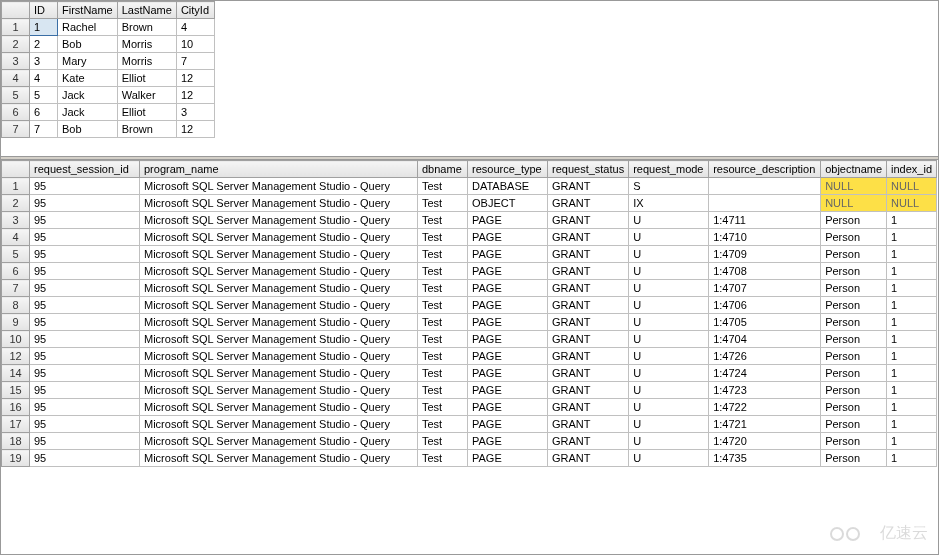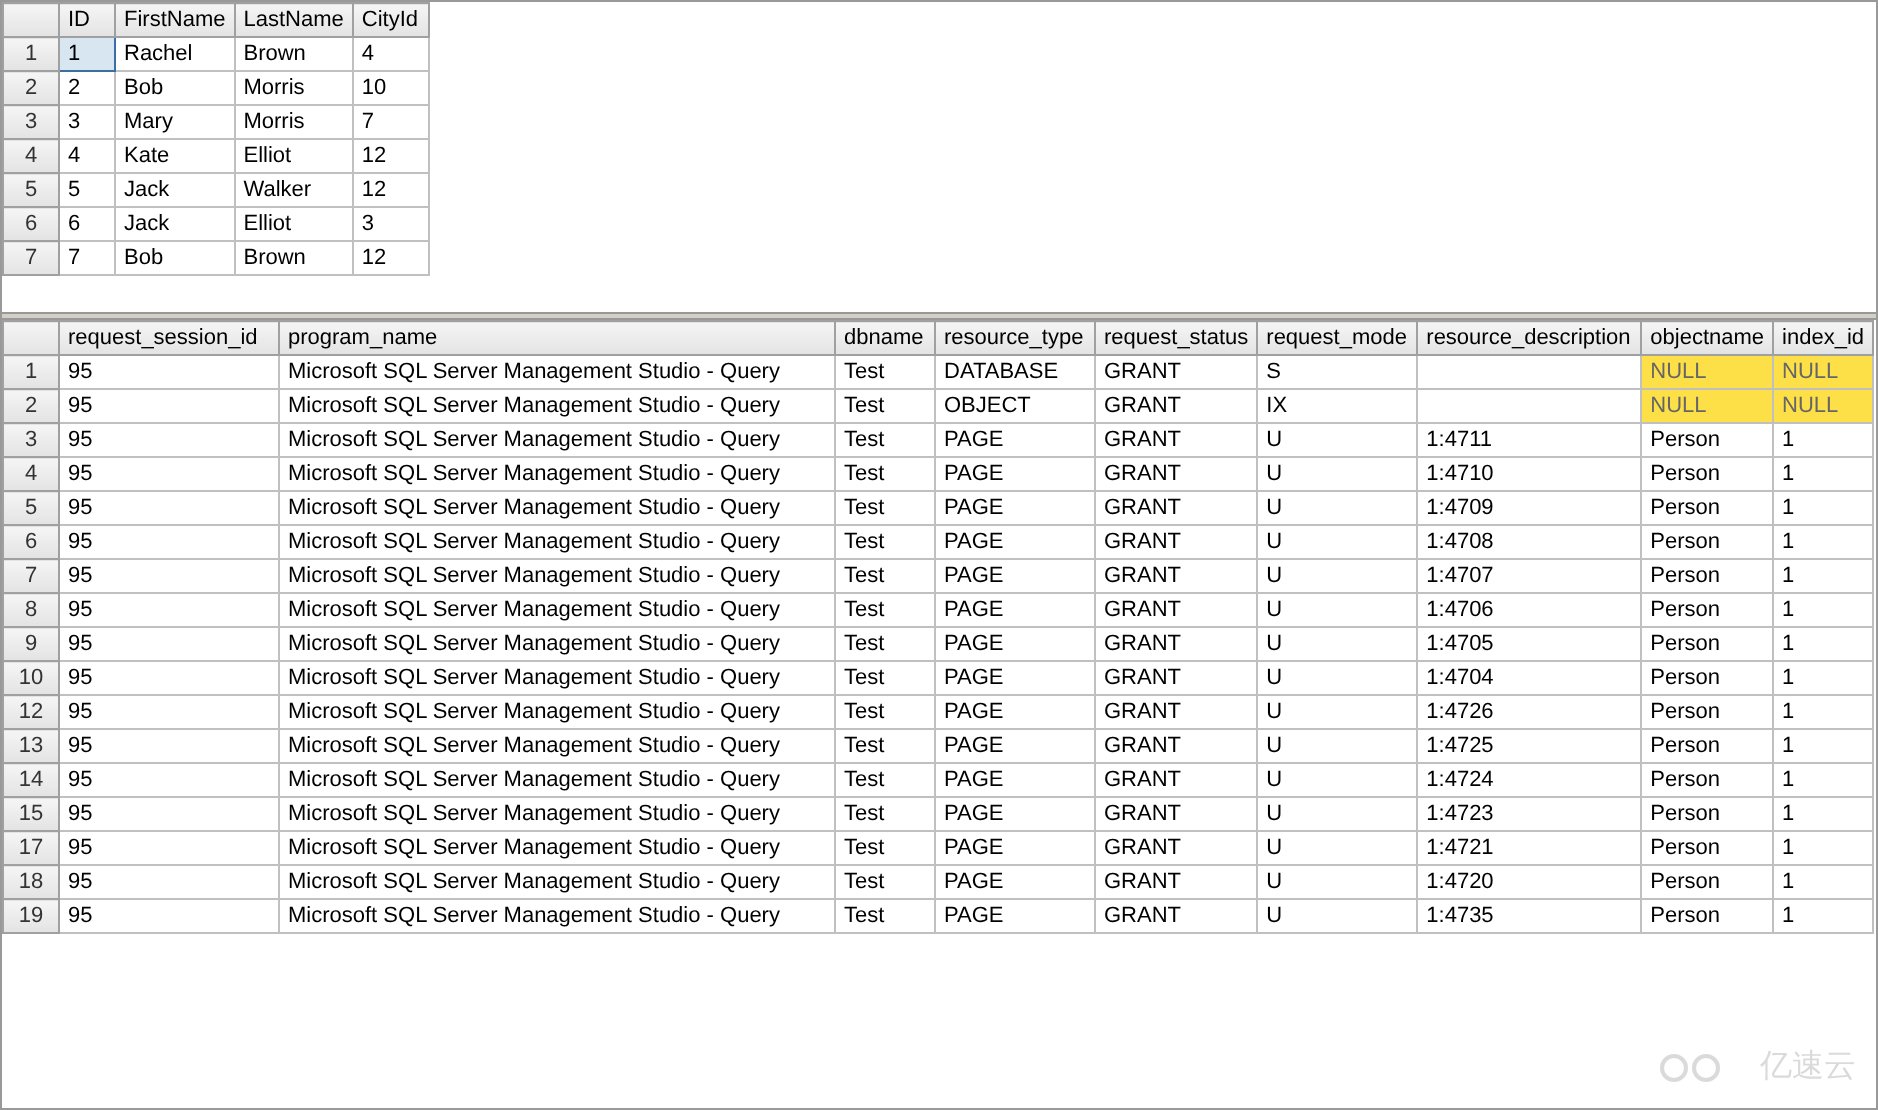--- a/index.html
+++ b/index.html
@@ -326,52 +326,52 @@
           <td>Microsoft SQL Server Management Studio - Query</td>
           <td>Test</td>
           <td>PAGE</td>
           <td>GRANT</td>
           <td>U</td>
           <td>1:4726</td>
           <td>Person</td>
           <td>1</td>
         </tr>
         <tr>
-          <td class="rownum">13</td>
-          <td>95</td>
-          <td>Microsoft SQL Server Management Studio - Query</td>
-          <td>Test</td>
-          <td>PAGE</td>
-          <td>GRANT</td>
-          <td>U</td>
-          <td>1:4725</td>
-          <td>Person</td>
-          <td>1</td>
-        </tr>
-        <tr>
           <td class="rownum">14</td>
           <td>95</td>
           <td>Microsoft SQL Server Management Studio - Query</td>
           <td>Test</td>
           <td>PAGE</td>
           <td>GRANT</td>
           <td>U</td>
           <td>1:4724</td>
           <td>Person</td>
           <td>1</td>
         </tr>
         <tr>
           <td class="rownum">15</td>
           <td>95</td>
           <td>Microsoft SQL Server Management Studio - Query</td>
           <td>Test</td>
           <td>PAGE</td>
           <td>GRANT</td>
           <td>U</td>
           <td>1:4723</td>
+          <td>Person</td>
+          <td>1</td>
+        </tr>
+        <tr>
+          <td class="rownum">16</td>
+          <td>95</td>
+          <td>Microsoft SQL Server Management Studio - Query</td>
+          <td>Test</td>
+          <td>PAGE</td>
+          <td>GRANT</td>
+          <td>U</td>
+          <td>1:4722</td>
           <td>Person</td>
           <td>1</td>
         </tr>
         <tr>
           <td class="rownum">17</td>
           <td>95</td>
           <td>Microsoft SQL Server Management Studio - Query</td>
           <td>Test</td>
           <td>PAGE</td>
           <td>GRANT</td>

